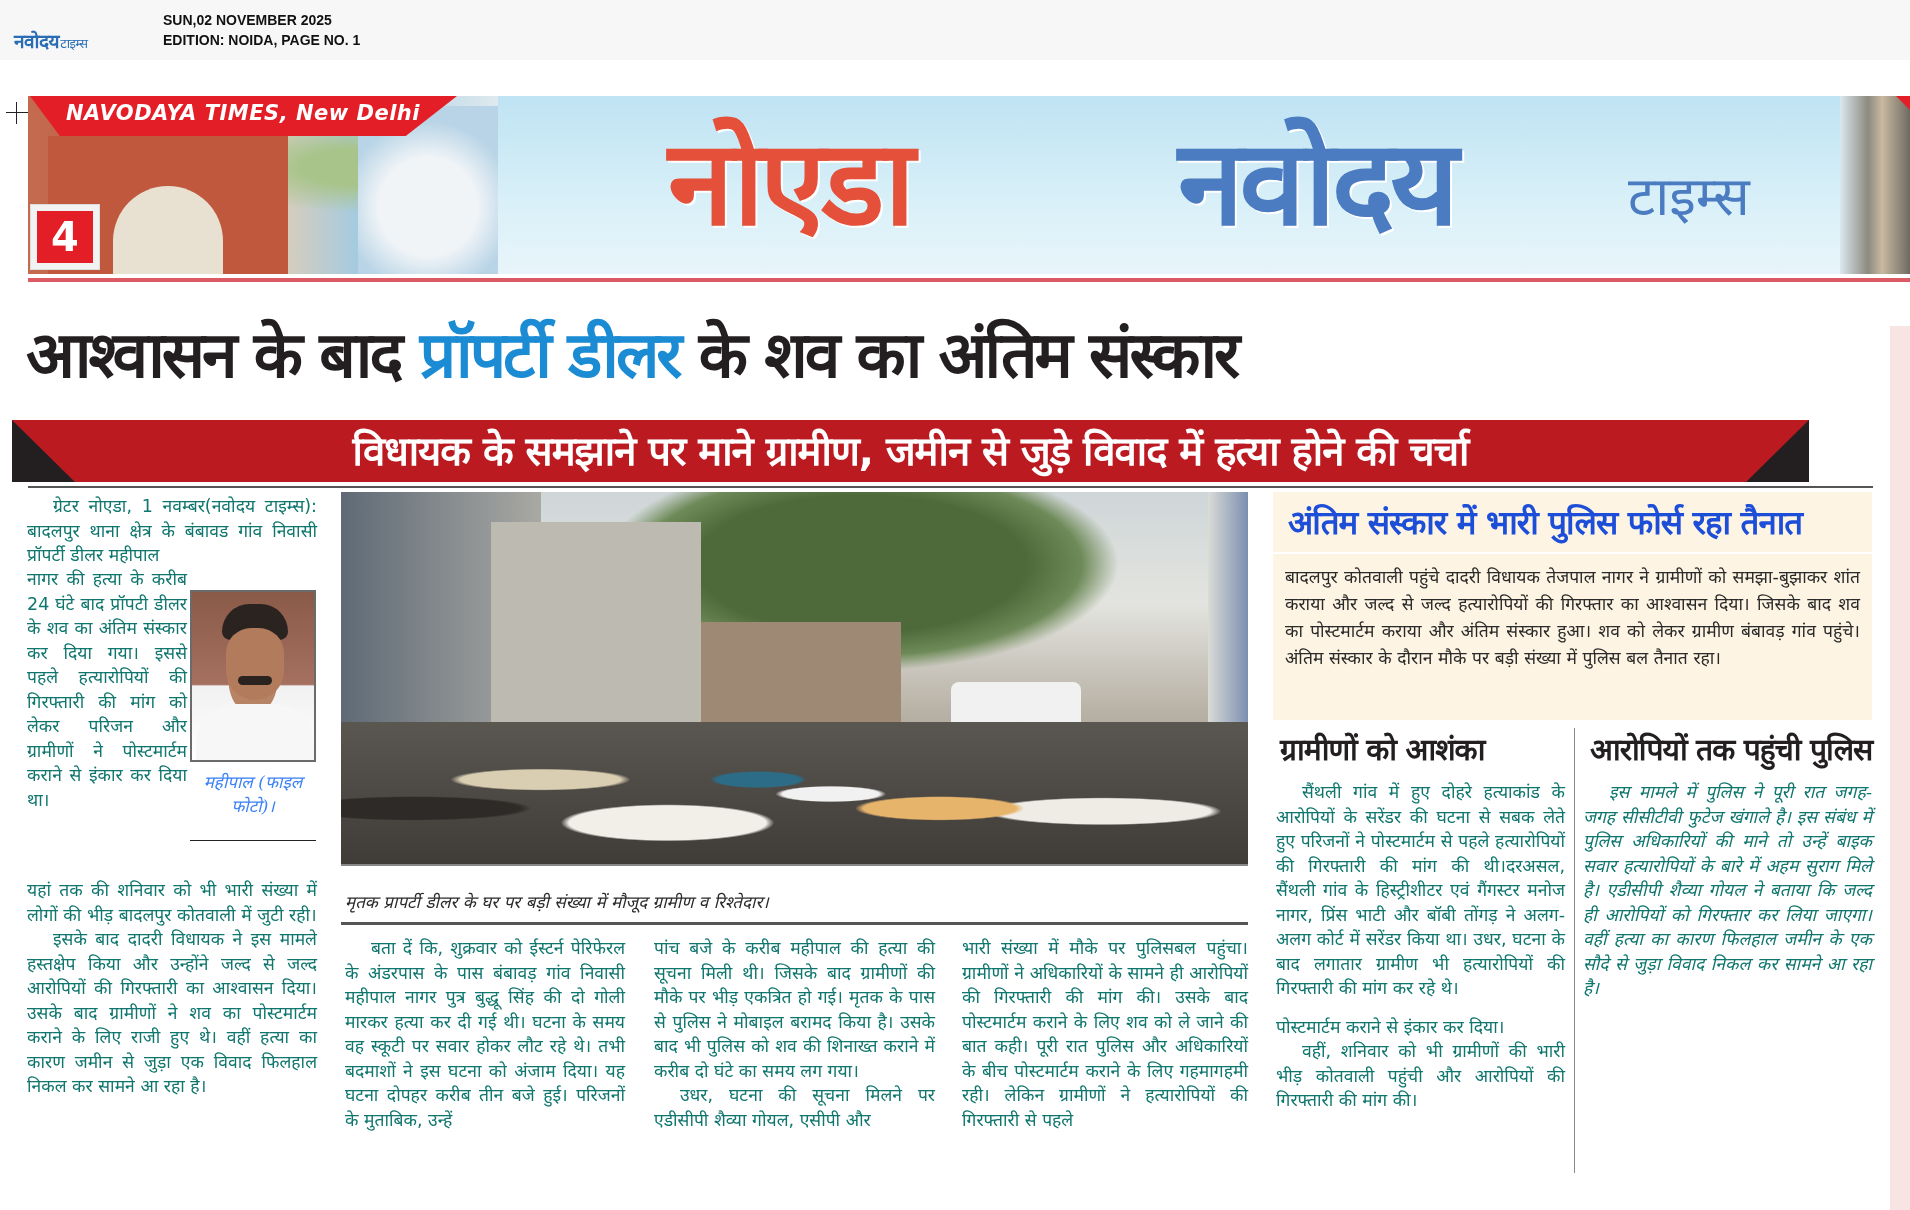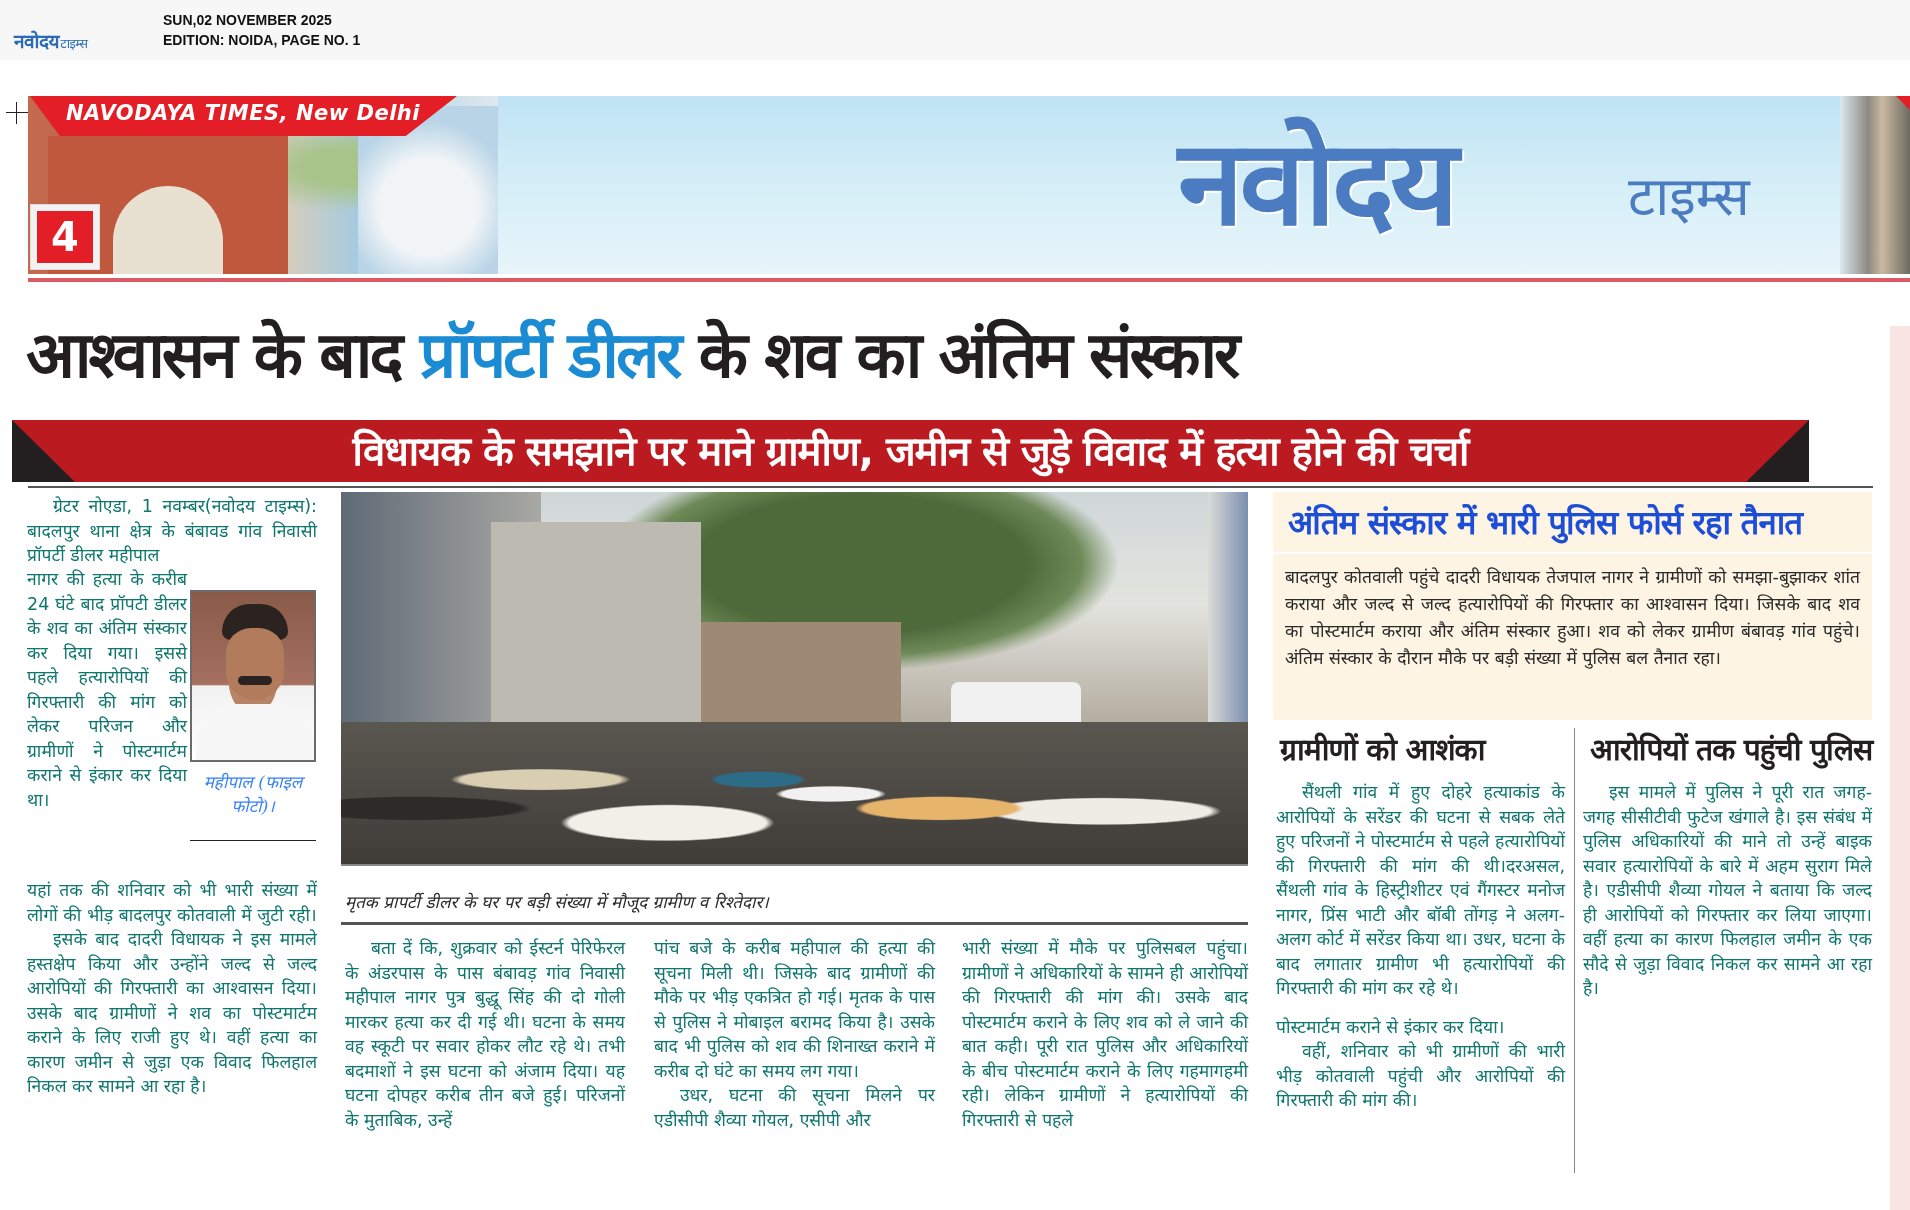--- a/index.html
+++ b/index.html
@@ -103,21 +103,21 @@
   
   .box { position: absolute; left: 1273px; top: 492px; width: 599px; height: 228px; background: #fdf4e3; }
   .box .box-title { position: absolute; left: 15px; top: 6px; width: 580px; font-family: "DejaVu Sans", sans-serif; font-weight: bold; font-size: 33px; line-height: 50px; color: #1d4ed8; letter-spacing: -1px; white-space: nowrap; }
   .box .box-rule { position: absolute; left: 0; top: 60px; width: 599px; height: 2px; background: #ffffff; }
   .box .box-text { position: absolute; left: 12px; top: 72px; width: 575px; font-family: "DejaVu Sans", sans-serif; font-size: 17.5px; line-height: 27px; color: #2a2a2a; text-align: justify; }
 
   .sub-title { position: absolute; font-family: "DejaVu Sans", sans-serif; font-weight: bold; font-size: 30px; line-height: 46px; color: #231f20; letter-spacing: -1px; white-space: nowrap; }
   .st5 { left: 1280px; top: 727px; }
   .st6 { left: 1590px; top: 727px; }
   .col5 { left: 1276px; top: 780px; width: 289px; }
-  .col6 { left: 1583px; top: 780px; width: 289px; }
+  .col6 { left: 1583px; top: 780px; width: 289px; font-style: italic; }
   .col-divider { position: absolute; left: 1574px; top: 728px; width: 1px; height: 445px; background: #888; }
   .gap { height: 14px; }
 </style>
 </head>
 <body>
 
 <div class="topbar">
   <div class="logo">
     <span>नवोदय</span><small>टाइम्स</small>
   </div>
@@ -128,20 +128,21 @@
 </div>
 
 <div class="crosshair"></div>
 
 <div class="banner">
   <div class="photo-left"></div>
   <div class="gate"></div>
   <div class="gate-arch"></div>
   <div class="temple"></div>
   <div class="photo-right"></div>
+  <div class="title-noida">नोएडा</div>
   <div class="title-navodaya">नवोदय</div>
   <div class="title-times">टाइम्स</div>
 </div>
 <div class="ribbon">
   <span>NAVODAYA TIMES, New Delhi</span>
 </div>
 <div class="corner-red"></div>
 <div class="page-badge">
   <span>4</span>
 </div>

